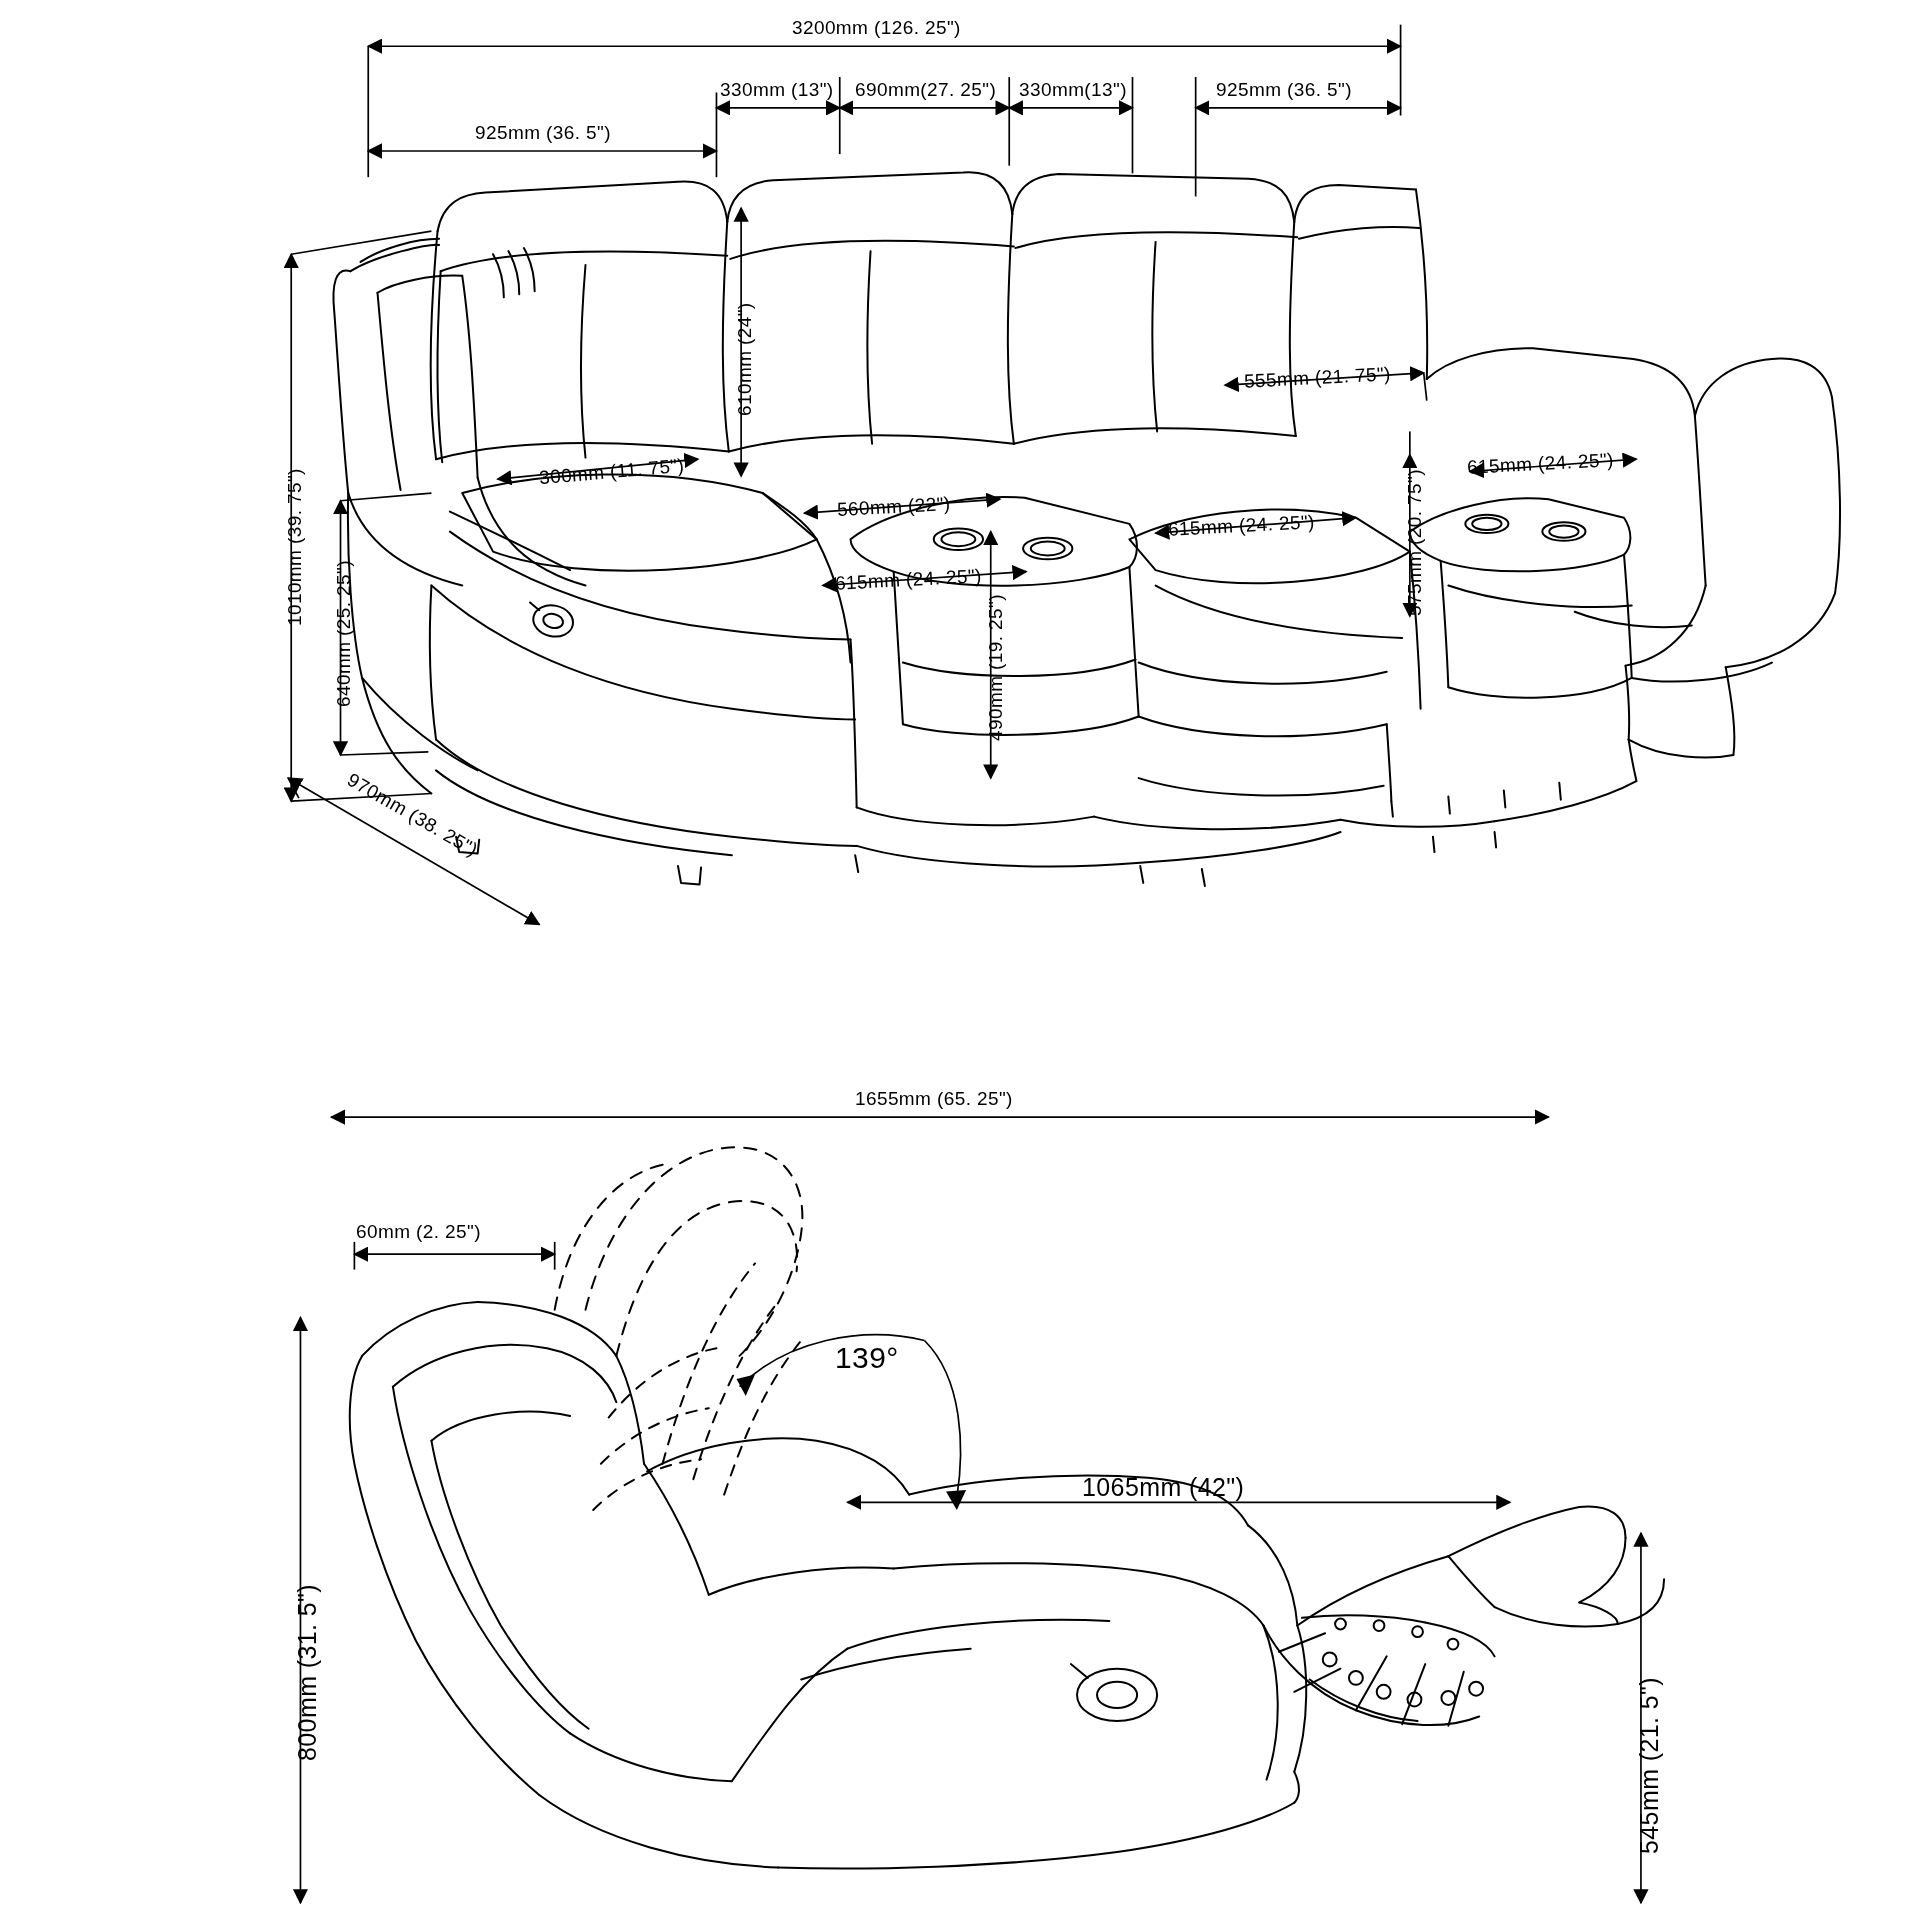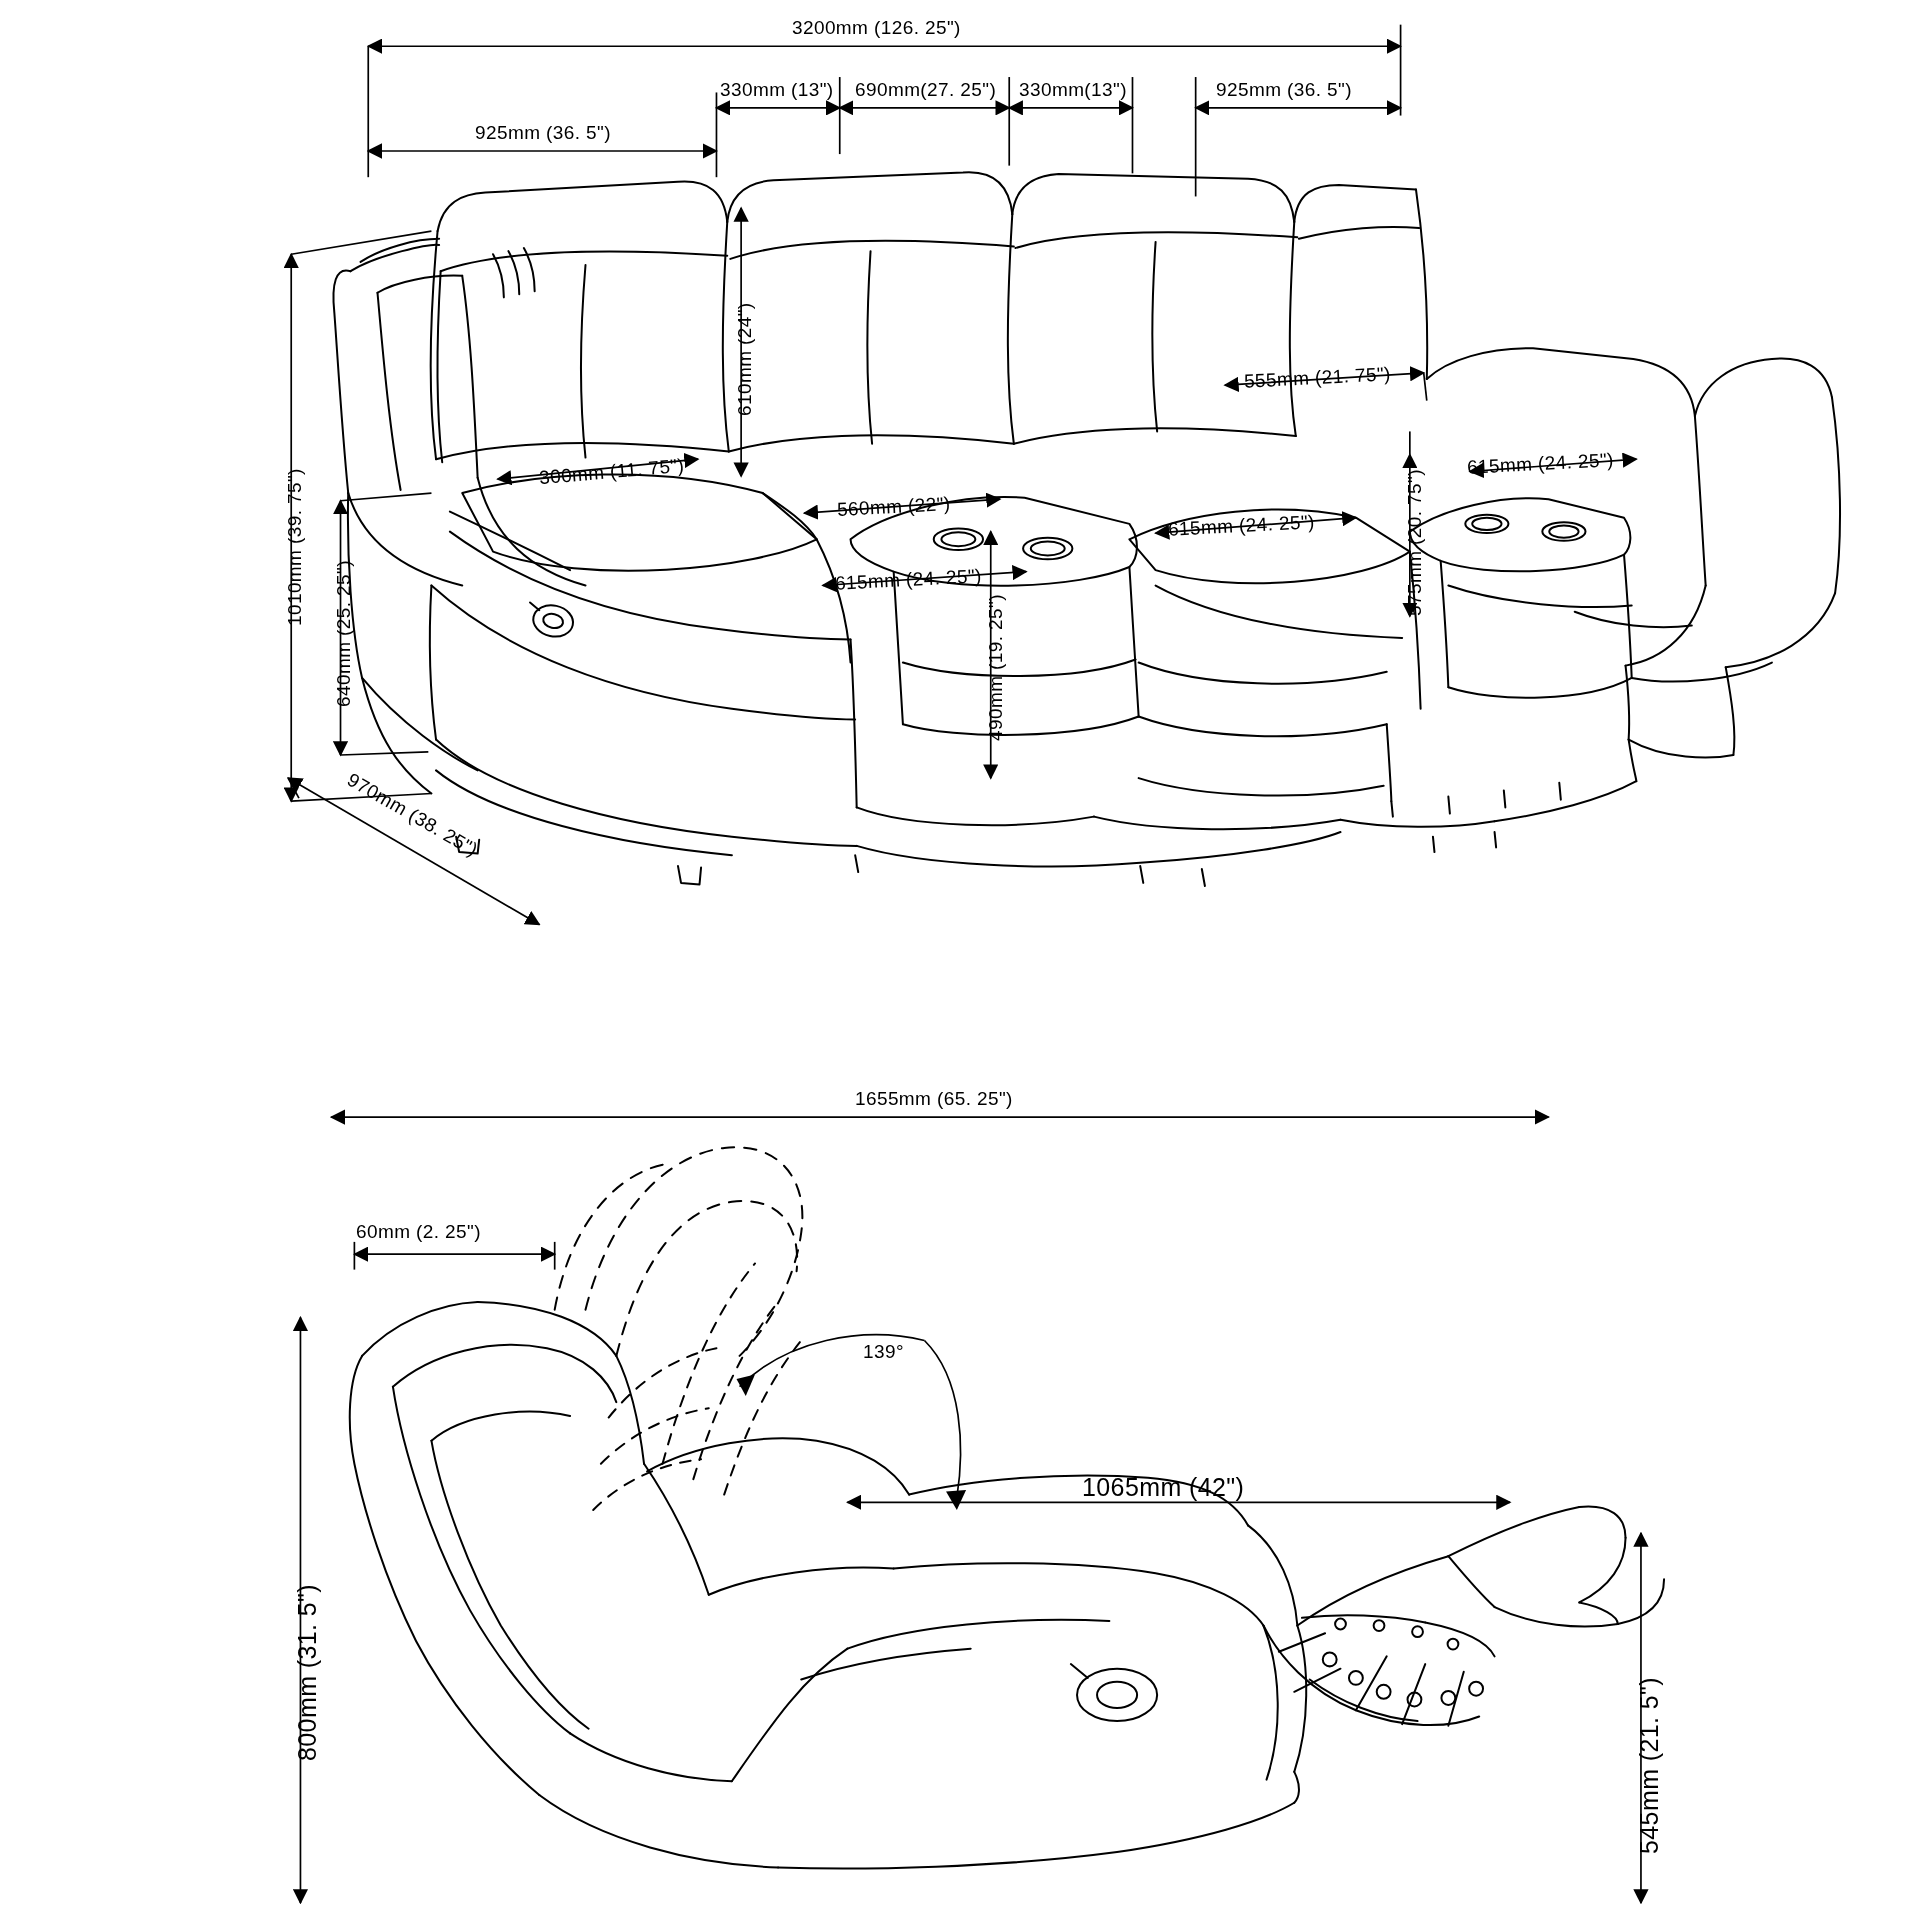--- a/index.html
+++ b/index.html
@@ -296,19 +296,19 @@
 <div class="lbl" style="left:1168px;top:515px;transform:rotate(-3deg);">615mm (24. 25")</div>
 <div class="lbl" style="left:1244px;top:367px;transform:rotate(-3deg);">555mm (21. 75")</div>
 <div class="lbl" style="left:1467px;top:453px;transform:rotate(-3deg);">615mm (24. 25")</div>
 
 <div class="lbl v" style="left:985px;top:741px;transform:rotate(-90deg);">490mm (19. 25")</div>
 <div class="lbl v" style="left:1404px;top:616px;transform:rotate(-90deg);">575mm (20. 75")</div>
 <div class="lbl" style="left:339px;top:804px;transform:rotate(30deg);">970mm (38. 25")</div>
 
 <div class="lbl" style="left:855px;top:1088px;">1655mm (65. 25")</div>
 <div class="lbl" style="left:356px;top:1221px;">60mm (2. 25")</div>
-<div class="lbl" style="left:863px;top:1341px;font-size:19px;">139°</div>
+<div class="lbl" style="left:835px;top:1341px;font-size:30px;">139°</div>
 <div class="lbl" style="left:1082px;top:1473px;font-size:25px;">1065mm (42")</div>
 <div class="lbl v" style="left:293px;top:1761px;transform:rotate(-90deg);font-size:25px;">800mm (31. 5")</div>
 <div class="lbl v" style="left:1635px;top:1854px;transform:rotate(-90deg);font-size:25px;">545mm (21. 5")</div>
 
 </div>
 
 
 </body></html>

